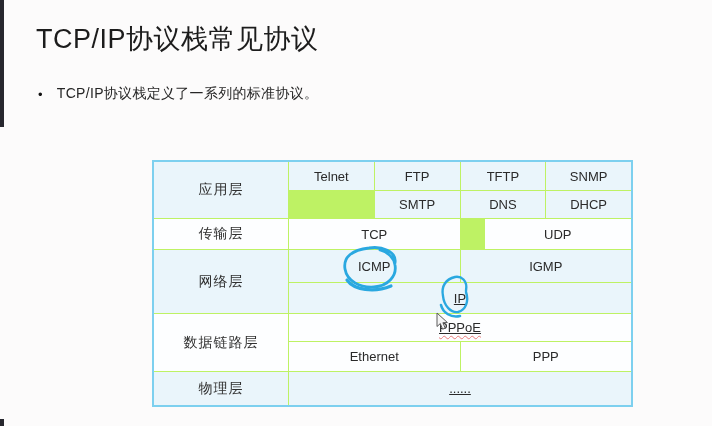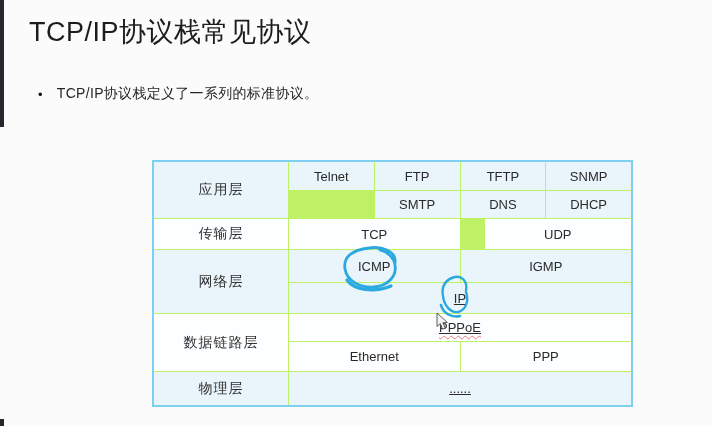--- a/index.html
+++ b/index.html
@@ -6,21 +6,21 @@
   body{
     width:712px;height:426px;position:relative;overflow:hidden;
     background:#fcfbfb;
     font-family:"Liberation Sans","DejaVu Sans",sans-serif;
   }
   .edge{position:absolute;background:#27272e;}
   .edge-tl{left:0;top:0;width:4px;height:127px;}
   .edge-bl{left:0;top:419px;width:4px;height:7px;}
 
   .title{
-    position:absolute;left:29px;top:14px;margin:0;
+    position:absolute;left:29px;top:14px;margin:7px;
     font-size:27px;font-weight:500;color:#1c1c1c;letter-spacing:0.5px;
   }
   .bullet-line{
     position:absolute;left:38px;top:85px;
     font-size:14px;color:#262626;letter-spacing:0.3px;
     display:flex;align-items:center;gap:14px;
   }
   .bullet-dot{font-size:13px;color:#111;}
 
   .tbl{

